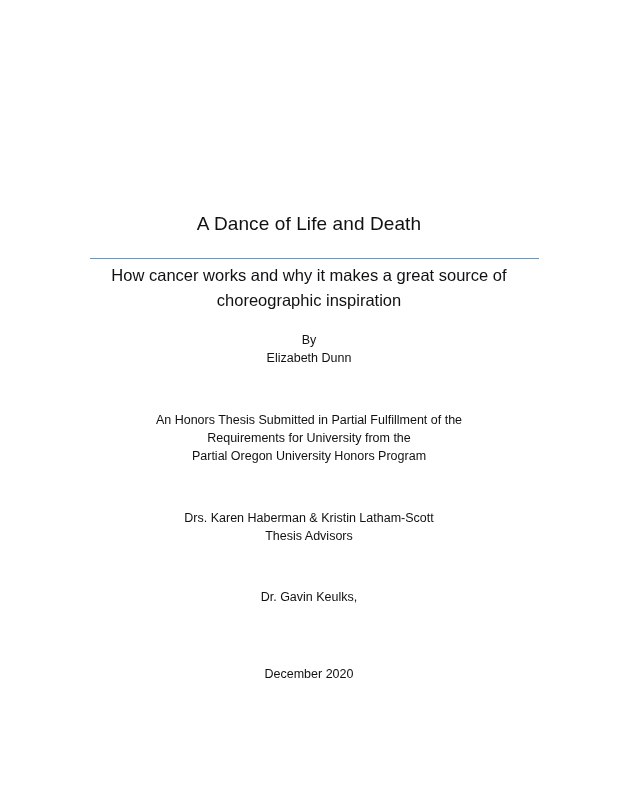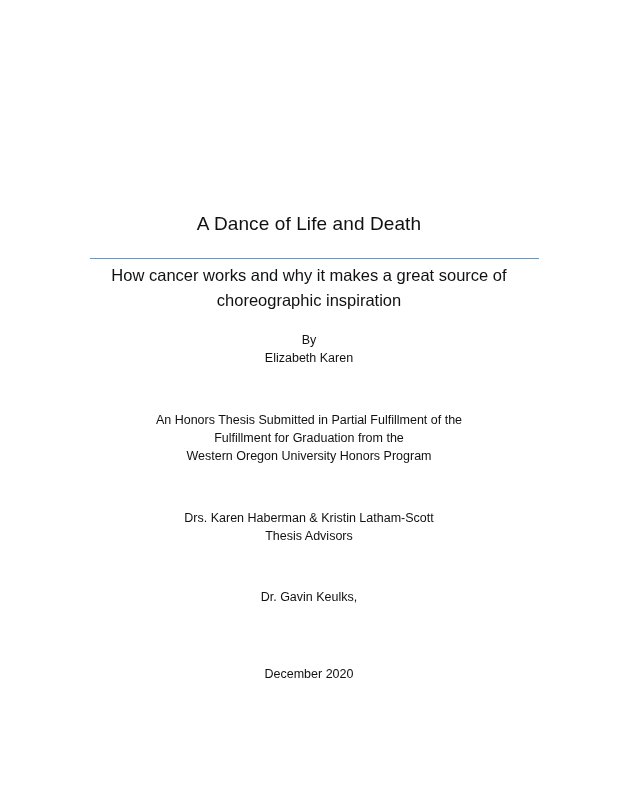--- a/index.html
+++ b/index.html
@@ -67,25 +67,25 @@
 <div class="page">
 
   <div class="line title">A Dance of Life and Death</div>
 
   <div class="rule" style="background: rgb(91, 155, 213);"></div>
 
   <div class="line subtitle sub1">How cancer works and why it makes a great source of</div>
   <div class="line small by">By</div>
 
   <div class="line subtitle sub2">choreographic inspiration</div>
-  <div class="line small author">Elizabeth Karen</div>
+  <div class="line small author">Elizabeth Dunn</div>
 
   <div class="line small st1">An Honors Thesis Submitted in Partial Fulfillment of the</div>
-  <div class="line small st2">Fulfillment for Graduation from the</div>
-  <div class="line small st3">Western Oregon University Honors Program</div>
+  <div class="line small st2">Requirements for University from the</div>
+  <div class="line small st3">Partial Oregon University Honors Program</div>
 
   <div class="line small adv1">Drs. Karen Haberman &amp; Kristin Latham-Scott</div>
   <div class="line small adv2">Thesis Advisors</div>
 
   <div class="line small dir1">Dr. Gavin Keulks,</div>
 
   <div class="line small date">December 2020</div>
 
 </div>
 

